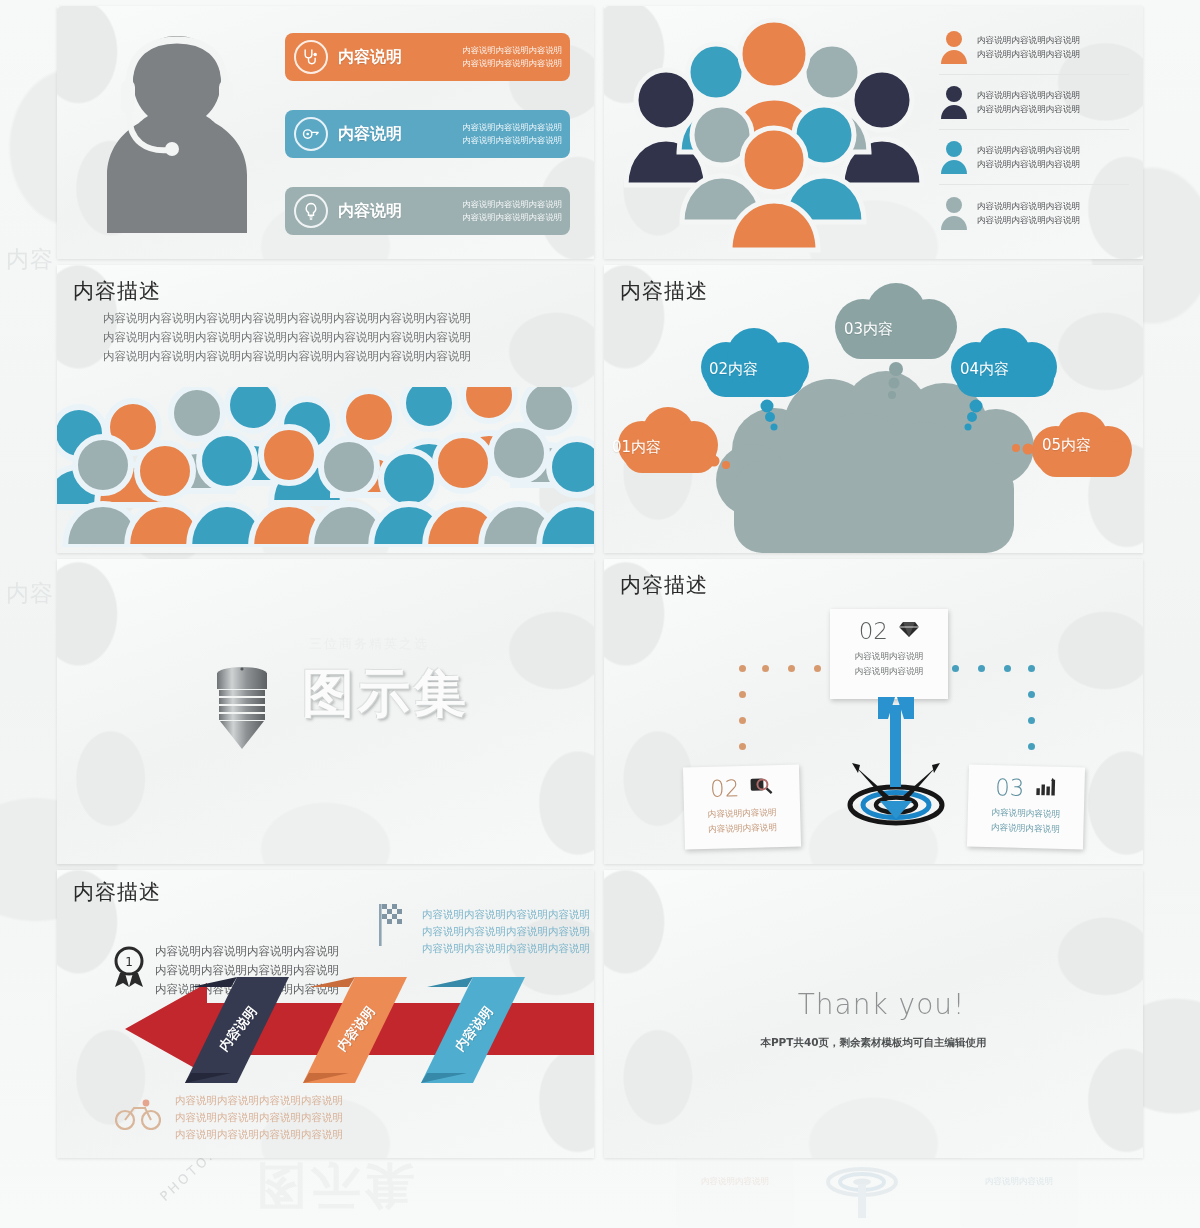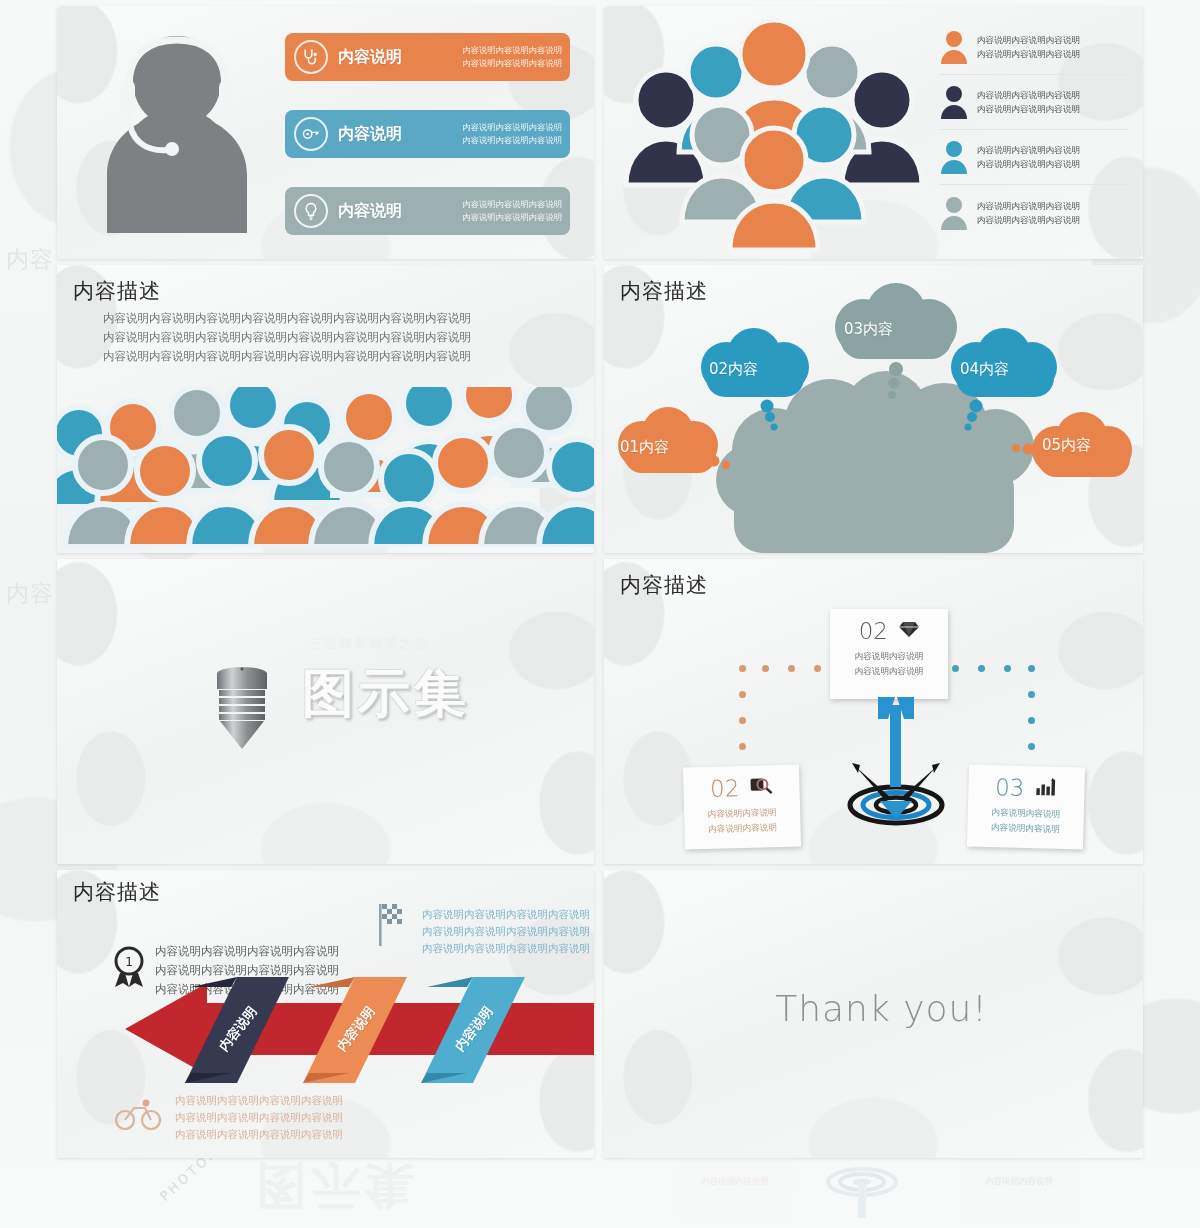--- a/index.html
+++ b/index.html
@@ -179,21 +179,21 @@
     font-size: 13px; font-weight: bold; color: #fff; white-space: nowrap;
     transform: rotate(-52deg); transform-origin: center;
     text-shadow: 0 1px 1px rgba(0,0,0,.2);
   }
   .bike { position: absolute; left: 58px; top: 228px; width: 46px; height: 32px; }
 
   
   .thanks {
     position: absolute; left: 16px; right: 0; top: 118px; text-align: center;
     font-family: "DejaVu Sans", sans-serif;
-    font-size: 36px; color: #8e9192; font-weight: 300; letter-spacing: 1px;
+    font-size: 28px; color: #8e9192; font-weight: 300; letter-spacing: 1px;
   }
   .thanks-sub {
     position: absolute; left: 0; right: 0; top: 166px; text-align: center;
     font-family: "DejaVu Sans", sans-serif;
     font-size: 10.5px; color: #4e5152; font-weight: bold;
   }
 
   
   .reflection {
     position: absolute; left: 57px; top: 1158px; width: 1086px; height: 70px;
@@ -537,21 +537,21 @@
 
           <g fill="#e7834b">
             <circle cx="452" cy="185" r="24"></circle>
               <circle cx="478" cy="173" r="26"></circle>
             <circle cx="504" cy="185" r="24"></circle>
               <rect x="434" y="176" width="92" height="36" rx="18"></rect>
           </g>
           <circle cx="424" cy="184" r="5.5" fill="#e7834b"></circle>
           <circle cx="412" cy="183" r="4" fill="#e7834b"></circle>
         </svg>
-        <div class="cloud-label" style="left:16px; top:173px;">01内容</div>
+        <div class="cloud-label" style="left:8px; top:173px;">01内容</div>
         <div class="cloud-label" style="left:105px; top:95px;">02内容</div>
         <div class="cloud-label" style="left:240px; top:55px;">03内容</div>
         <div class="cloud-label" style="left:356px; top:95px;">04内容</div>
         <div class="cloud-label" style="left:438px; top:171px;">05内容</div>
       </div>
     </div>
   </div>
 
   <div class="slide" id="s-bl">
     <div class="slide-bg"></div>
@@ -739,20 +739,21 @@
         <div>内容说明内容说明内容说明内容说明</div>
         <div>内容说明内容说明内容说明内容说明</div>
       </div>
     </div>
   </div>
 
   <div class="slide" id="s-fr">
     <div class="slide-bg"></div>
     <div class="slide-inner">
       <div class="thanks">Thank you!</div>
+      <div class="thanks-sub">本PPT共40页，剩余素材模板均可自主编辑使用</div>
     </div>
   </div>
 
 </div>
 
 <div class="reflection">
   <div class="refl-title">图示集</div>
   <div class="refl-card" style="left:620px; top:0; width:116px; height:68px;">
     <div class="refl-txt" style="color:#c49879;">内容说明内容说明</div>
   </div>

